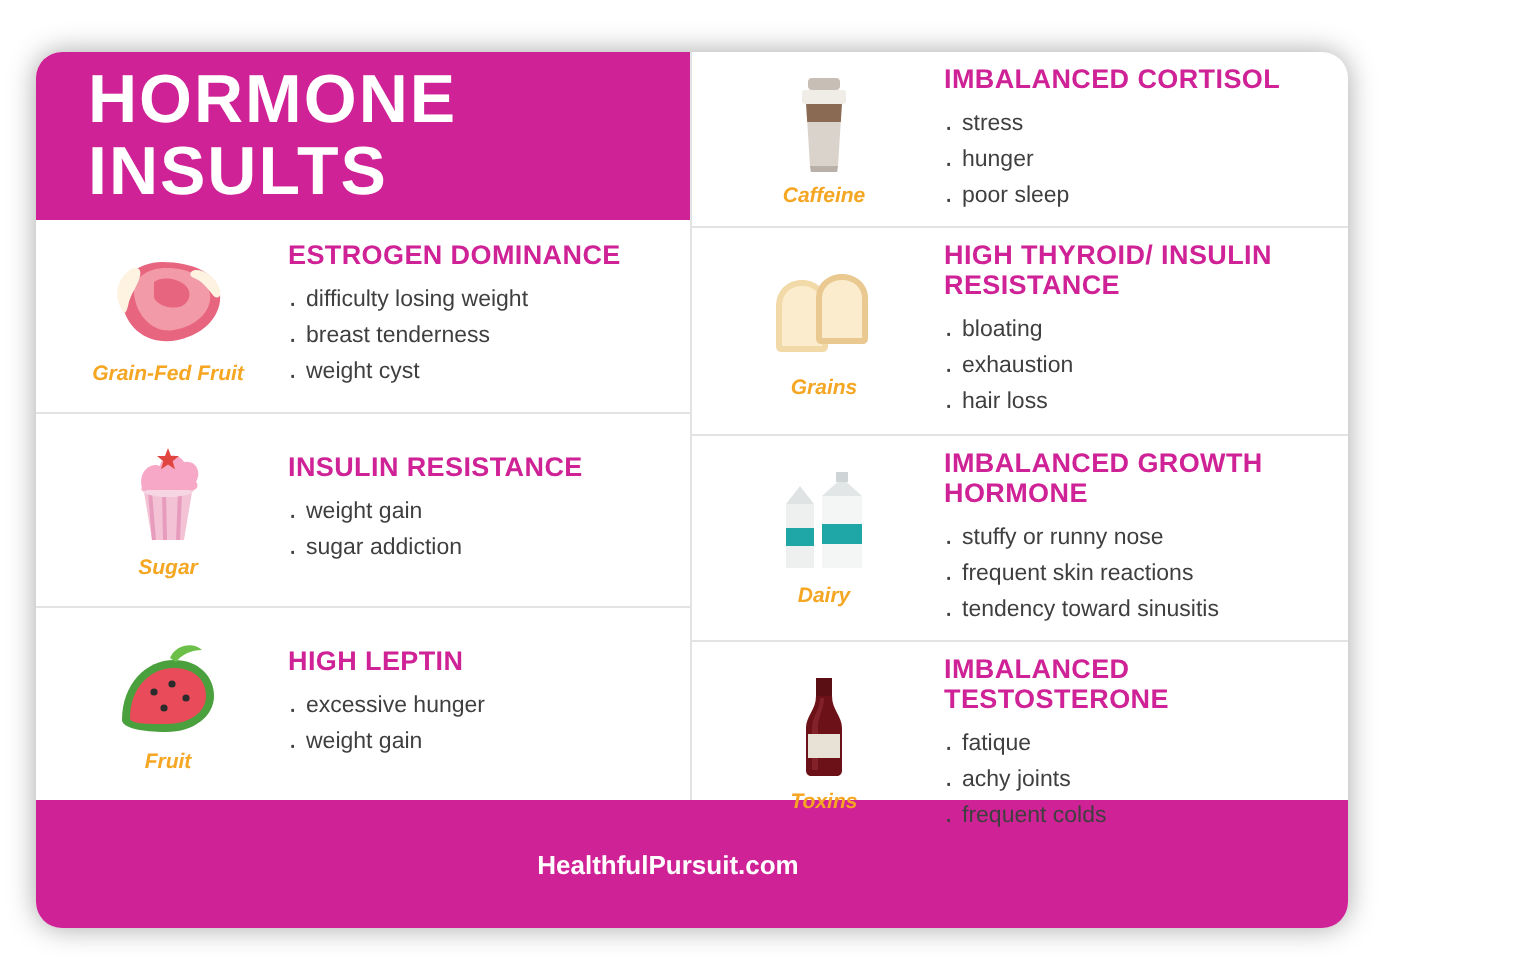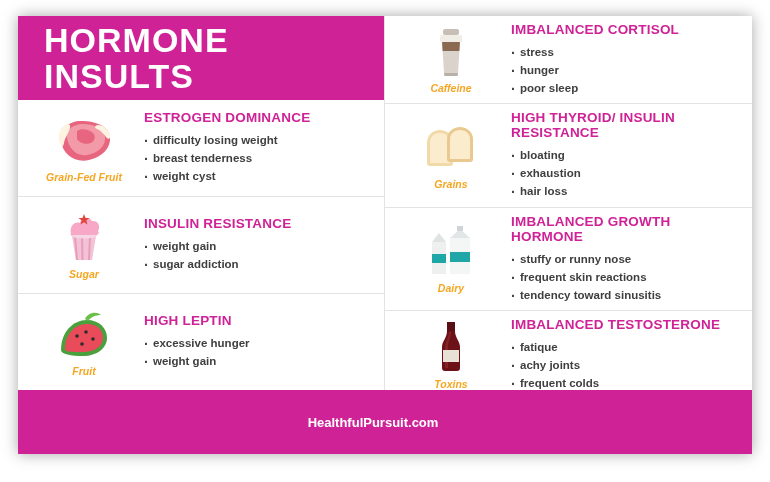--- a/index.html
+++ b/index.html
@@ -9,26 +9,27 @@
   }
   body {
     width: 770px;
     height: 482px;
     font-family: "Liberation Sans", sans-serif;
     overflow: hidden;
   }
   #infographic {
     position: absolute;
     left: 18px;
-    top: 16px;
-    width: 734px;
+    top: 26px;
+    width: 656px;
     height: 438px;
     background: #ffffff;
     box-shadow: 0 0 14px rgba(0,0,0,0.35);
     overflow: hidden;
+    border-radius: 13px;
   }
   .grid {
     display: flex;
     width: 100%;
     height: 374px;
   }
   .col {
     width: 50%;
     display: flex;
     flex-direction: column;
@@ -96,21 +97,20 @@
     list-style: none;
     margin: 0;
     padding: 0;
   }
   .bullets li {
     color: #3f3f3f;
     font-size: 11.5px;
     line-height: 1.55;
     padding-left: 9px;
     position: relative;
-    font-weight: bold;
   }
   .bullets li:before {
     content: "\00b7";
     position: absolute;
     left: 0;
     top: -1px;
     font-size: 14px;
     color: #3f3f3f;
   }
   .footer {

